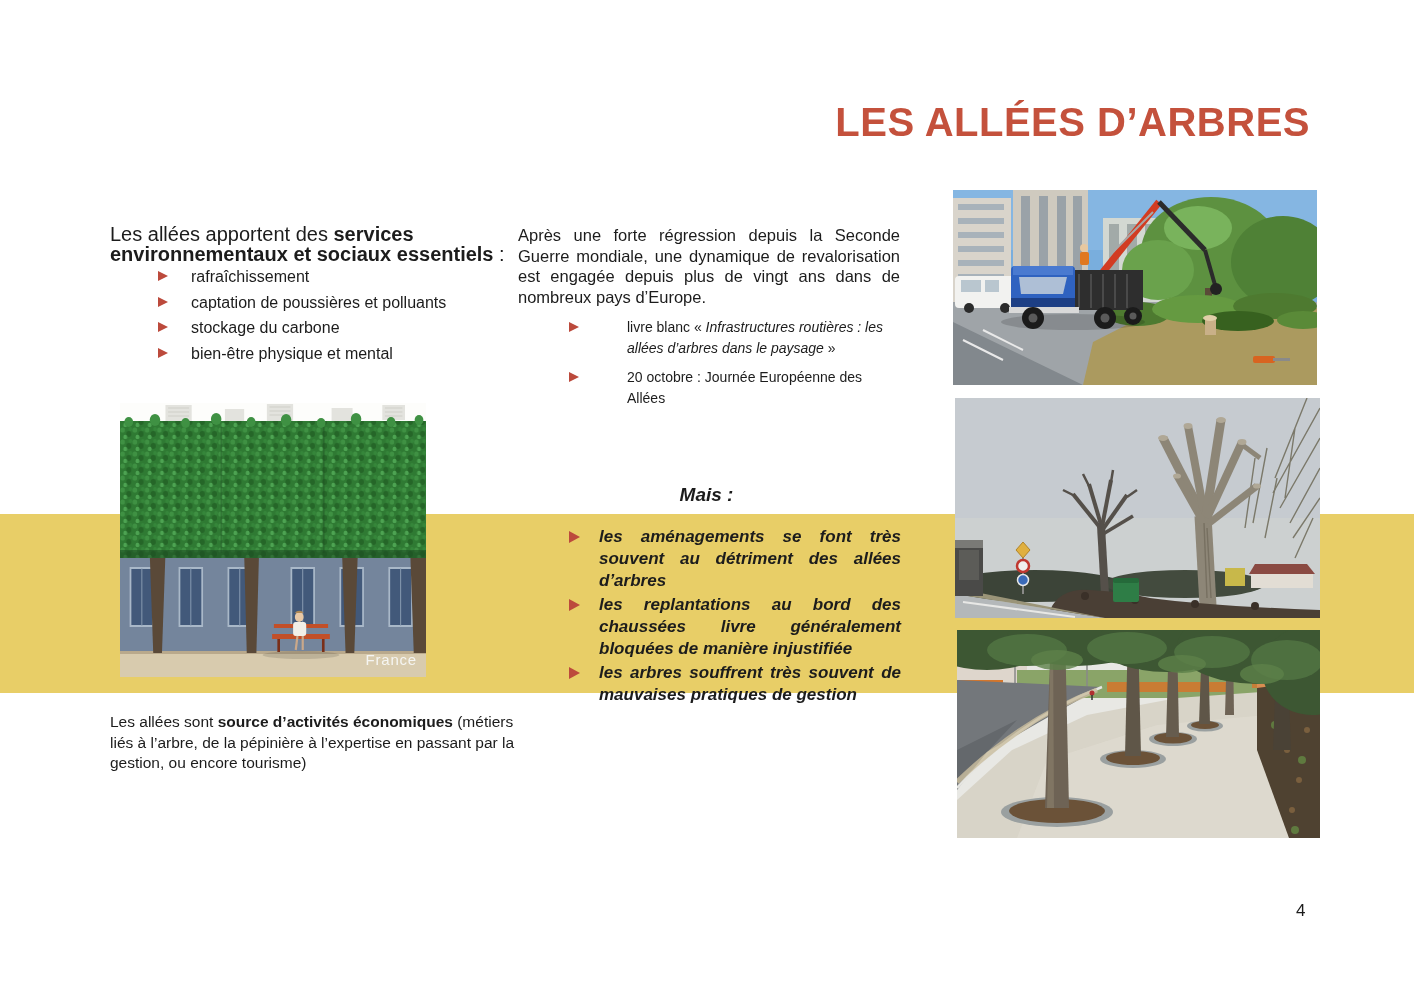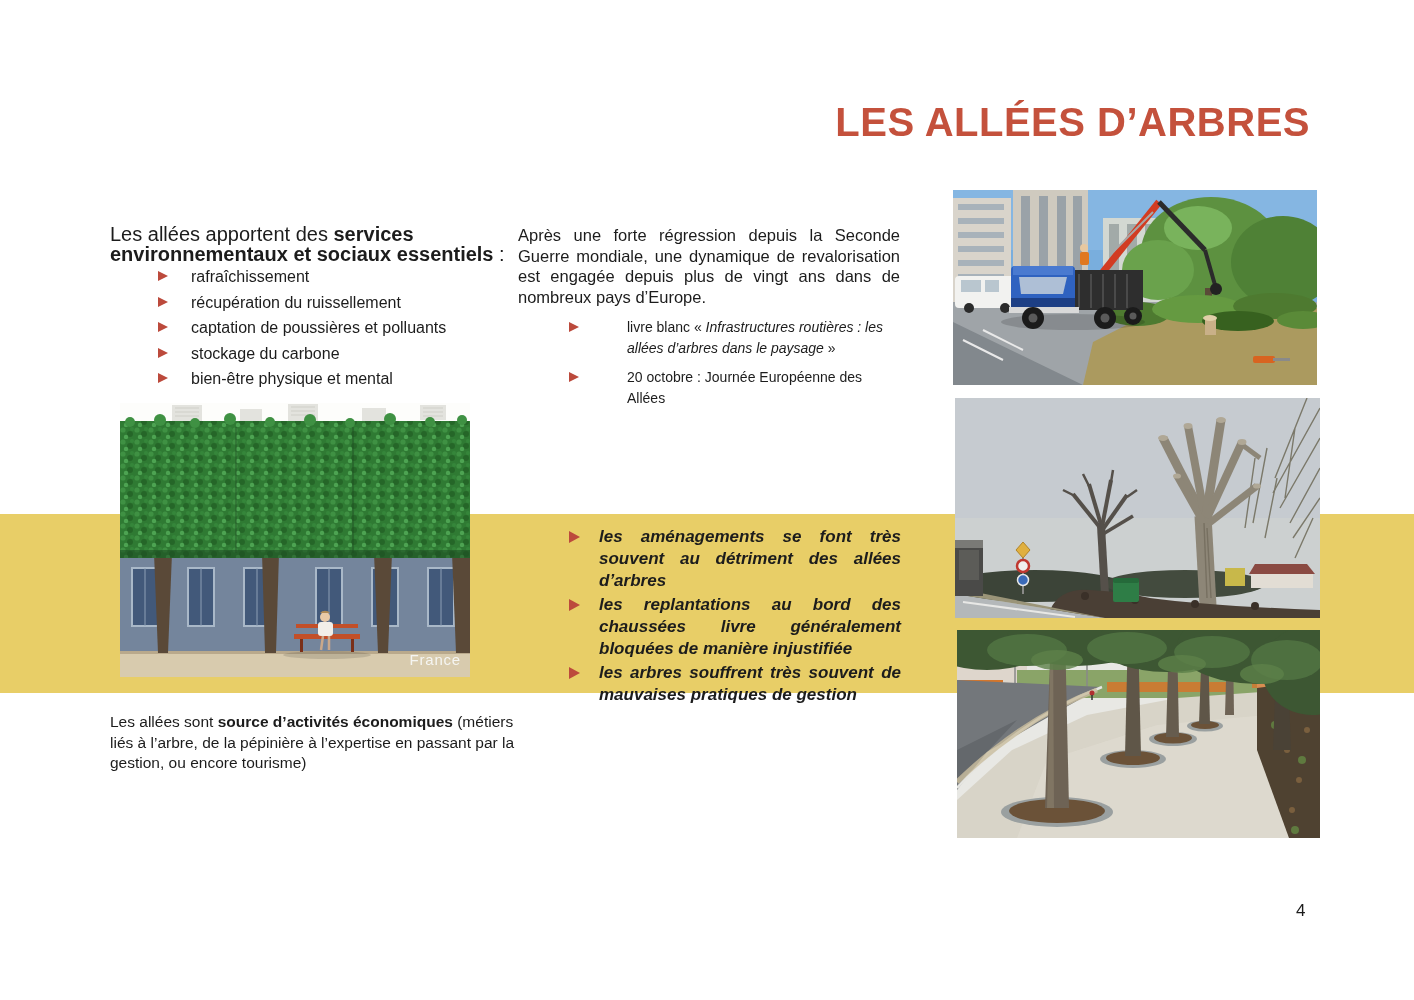--- a/index.html
+++ b/index.html
@@ -27,45 +27,41 @@
   .mid-bullets{left:521px;top:317px;width:377px;}
   .mid-bullets li{margin-bottom:8px;font-size:14px;line-height:21px;gap:28px;}
   .mid-bullets .tri{margin:5px 20px 0 0;}
   .band-bullets{left:521px;top:526px;width:380px;}
   .band-bullets li{margin-bottom:2px;font-size:17px;line-height:22px;font-weight:700;font-style:italic;}
   .band-bullets .tri{margin:5px 19px 0 0;border-left-width:11px;border-top-width:6px;border-bottom-width:6px;}
   .band-bullets .bl{flex:1 1 auto;text-align:justify;}
   .page-num{left:1296px;top:901px;font-size:17px;}
   .photo{position:absolute;z-index:2;}
   .photo svg{display:block;width:100%;height:100%;}
-  .photo-hedge{left:120px;top:403px;width:350px;height:274px;}
+  .photo-hedge{left:120px;top:403px;width:306px;height:274px;}
   .photo1{left:953px;top:190px;width:364px;height:195px;}
   .photo2{left:955px;top:398px;width:365px;height:220px;}
   .photo3{left:957px;top:630px;width:363px;height:208px;}
   .caption-france{position:absolute;right:9px;bottom:9px;color:#f5f5f2;font-size:15px;letter-spacing:.8px;z-index:4;}
 </style>
 </head>
 <body>
 
 <div class="page">
 
   <div class="band"></div>
 
   <h1 class="title">LES ALLÉES D’ARBRES</h1>
 
   <p class="txt left-intro"><span>Les allées apportent des </span><b>services environnementaux et sociaux essentiels</b><span> :</span></p>
 
   <ul class="blist left-bullets">
     <li>
         <span class="tri"></span>
         <span>rafraîchissement</span>
-      </li>
-    <li>
-        <span class="tri"></span>
-        <span>récupération du ruissellement</span>
       </li>
     <li>
         <span class="tri"></span>
         <span>captation de poussières et polluants</span>
       </li>
     <li>
         <span class="tri"></span>
         <span>stockage du carbone</span>
       </li>
     <li>
@@ -165,20 +161,21 @@
     <li>
         <span class="tri"></span>
         <span><span>livre blanc « </span><i>Infrastructures routières : les allées d’arbres dans le paysage</i><span> »</span></span>
       </li>
     <li>
         <span class="tri"></span>
         <span>20 octobre : Journée Européenne des Allées</span>
       </li>
   </ul>
 
+  <p class="txt mais">Mais :</p>
 
   <ul class="blist band-bullets">
     <li>
         <span class="tri"></span>
         <span class="bl">les aménagements se font très souvent au détriment des allées d’arbres</span>
       </li>
     <li>
         <span class="tri"></span>
         <span class="bl">les replantations au bord des chaussées livre généralement bloquées de manière injustifiée</span>
       </li>

